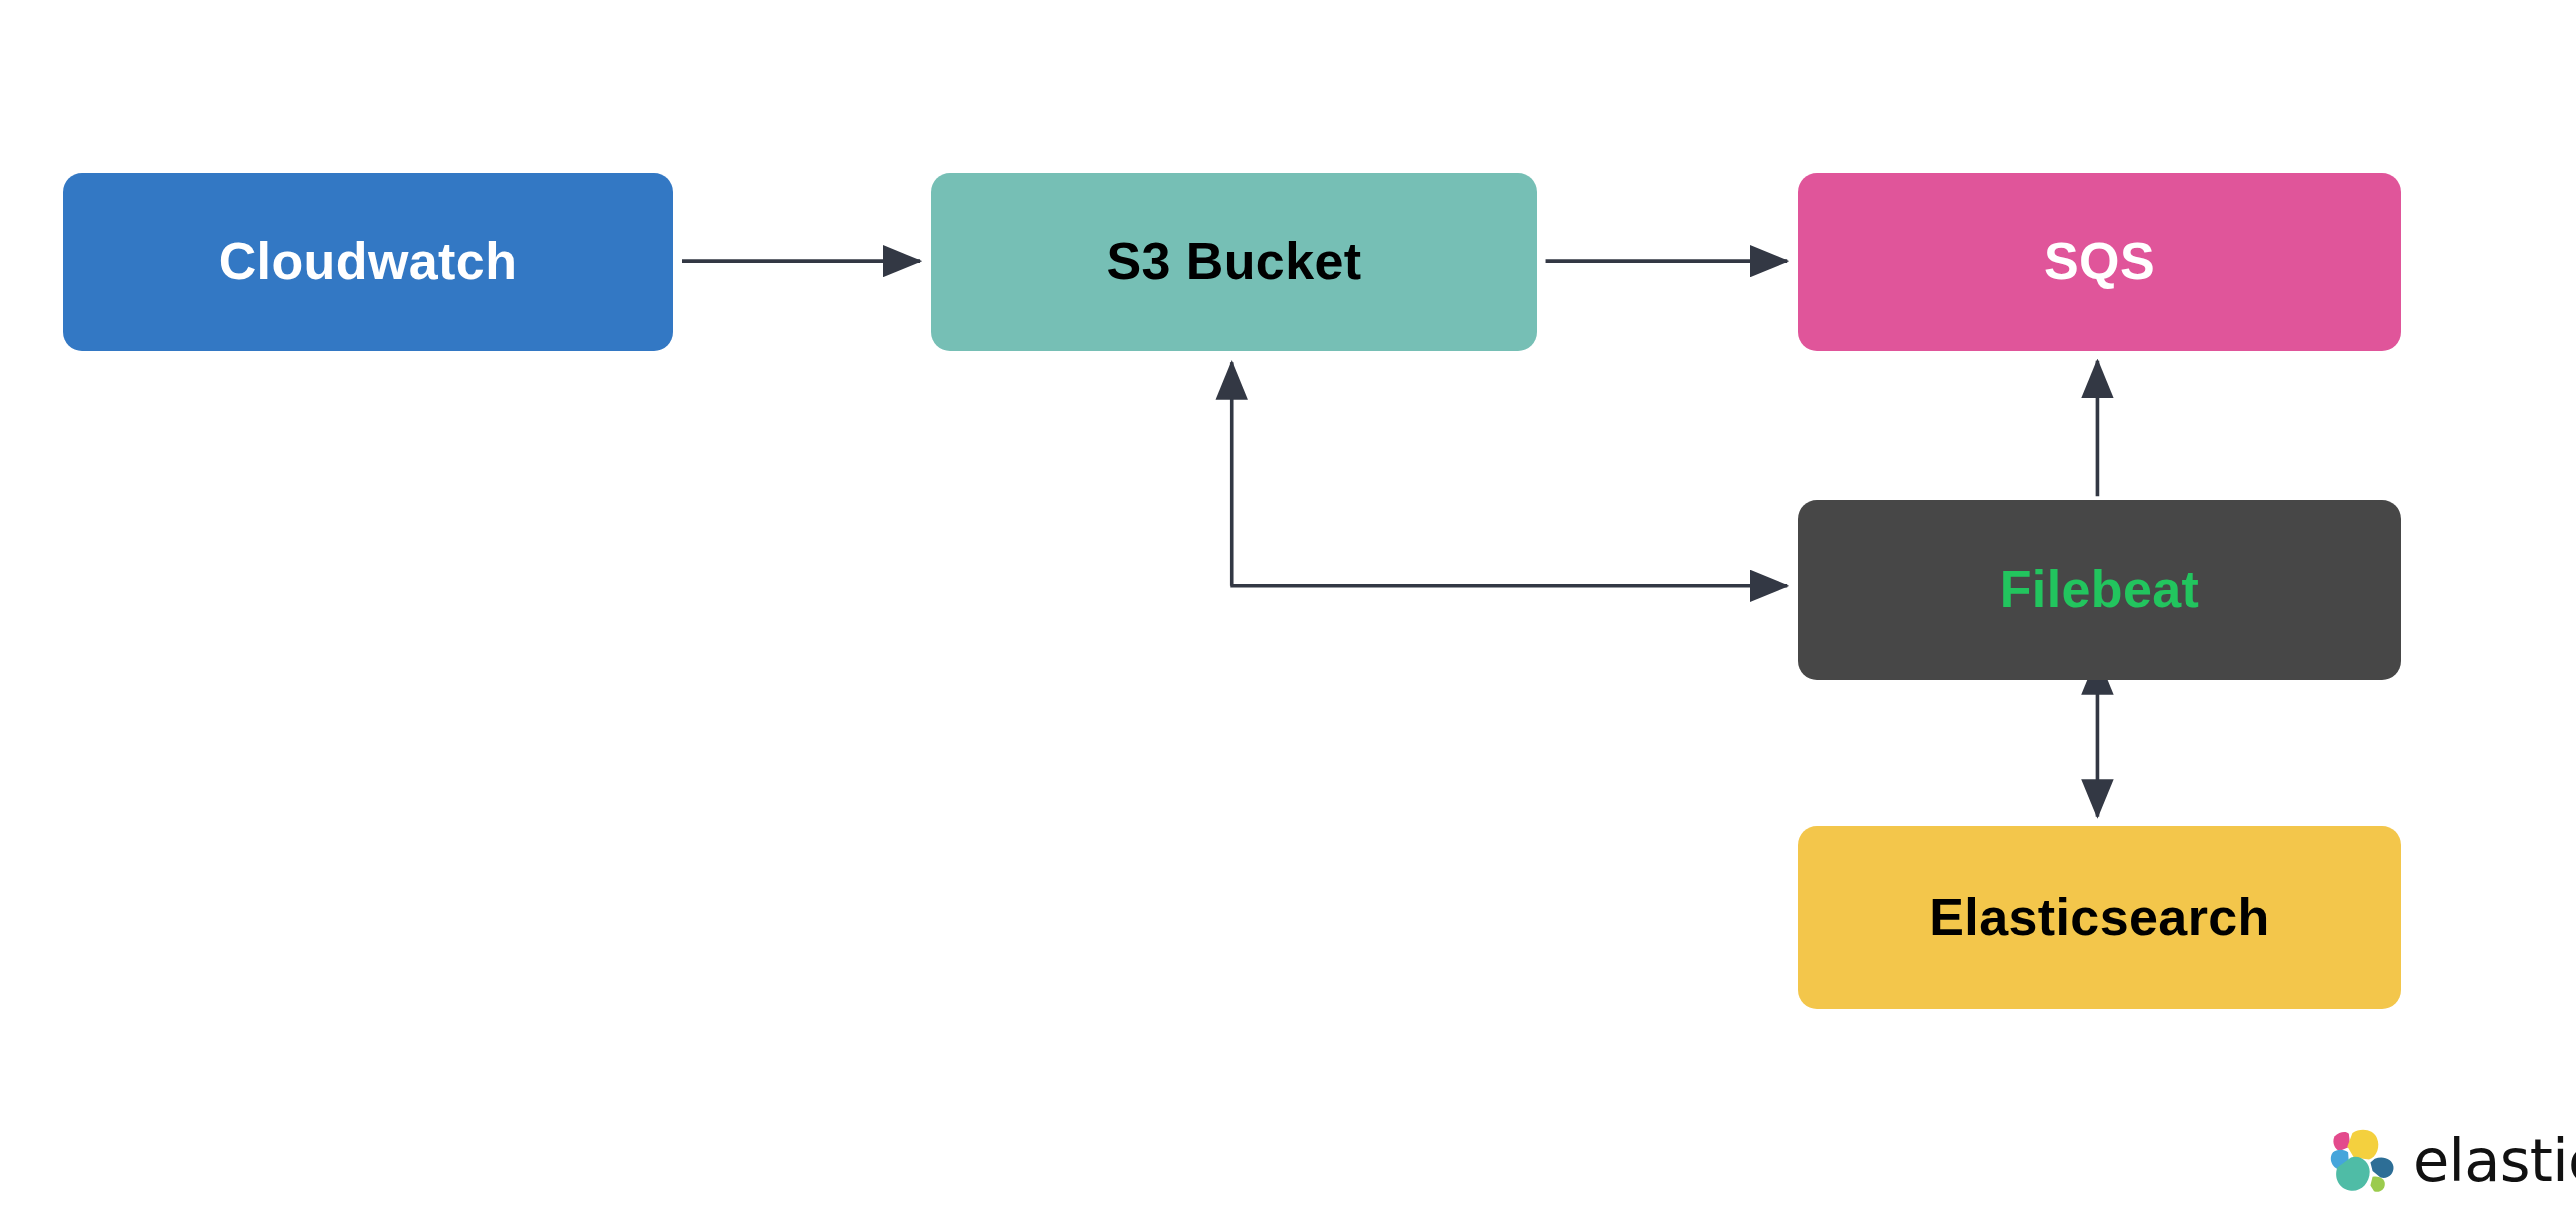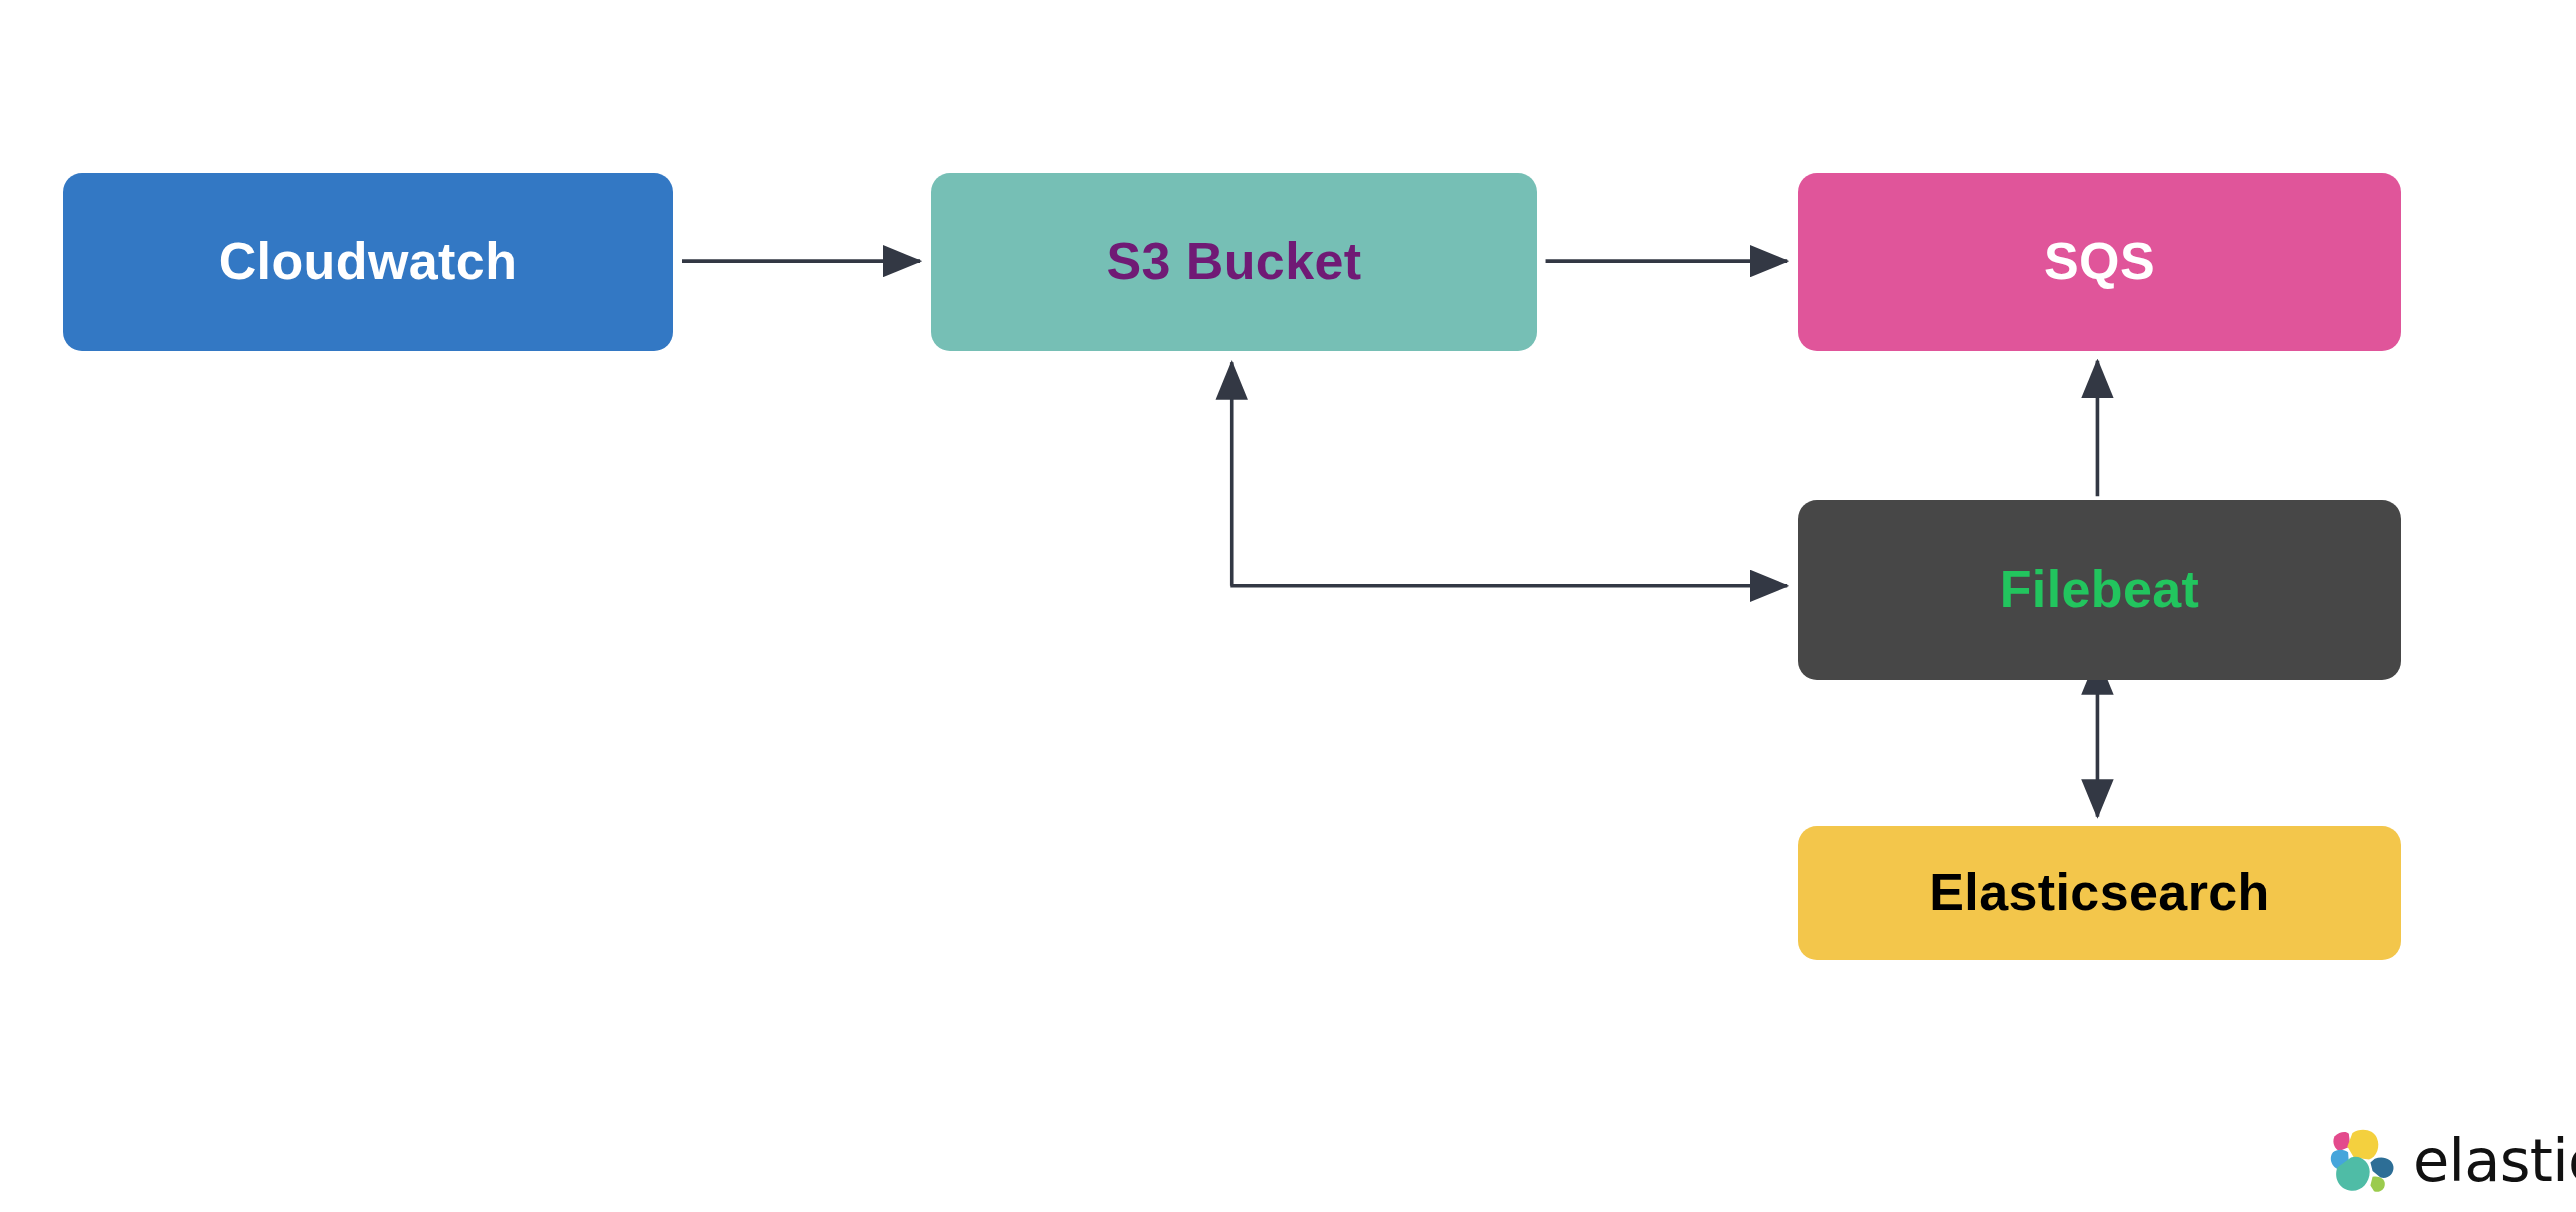--- a/index.html
+++ b/index.html
@@ -34,21 +34,21 @@
   .node-label {
     display: block;
     white-space: nowrap;
   }
 
   
   #node-cloudwatch    { left: 63px;   top: 173px;  width: 610px; height: 178px; }
   #node-s3bucket      { left: 931px; top: 173px;  width: 606px; height: 178px; }
   #node-sqs          { left: 1798px; top: 173px;  width: 603px; height: 178px; }
   #node-filebeat     { left: 1798px; top: 500px;  width: 603px; height: 180px; }
-  #node-elasticsearch{ left: 1798px; top: 826px; width: 603px; height: 134px; }
+  #node-elasticsearch{ left: 1798px; top: 826px; width: 603px; height: 183px; }
 
   
   .connector-layer {
     position: absolute;
     left: 0;
     top: 0;
     width: 2576px;
     height: 1212px;
     pointer-events: none;
   }
@@ -103,21 +103,21 @@
 
     <path d="M1707,812 L1707,502" stroke="#333844" stroke-width="5" fill="none" marker-end="url(#arrowhead-end)"></path>
 
     <path d="M1705,812 L2477,812" stroke="#333844" stroke-width="5" fill="none" marker-end="url(#arrowhead-end)"></path>
   </svg>
 
   <div class="node" id="node-cloudwatch" style="background-color: rgb(51, 120, 196); color: rgb(255, 255, 255); font-size: 52px;">
     <span class="node-label">Cloudwatch</span>
   </div>
 
-  <div class="node" id="node-s3bucket" style="background-color: rgb(118, 191, 181); color: #701a75; font-size: 52px;">
+  <div class="node" id="node-s3bucket" style="background-color: rgb(118, 191, 181); color: #000000; font-size: 52px;">
     <span class="node-label">S3 Bucket</span>
   </div>
 
   <div class="node" id="node-sqs" style="background-color: rgb(224, 85, 154); color: #ffffff; font-size: 52px;">
     <span class="node-label">SQS</span>
   </div>
 
   <div class="node" id="node-filebeat" style="background-color: rgb(71, 71, 71); color: #22c55e; font-size: 52px;">
     <span class="node-label">Filebeat</span>
   </div>

